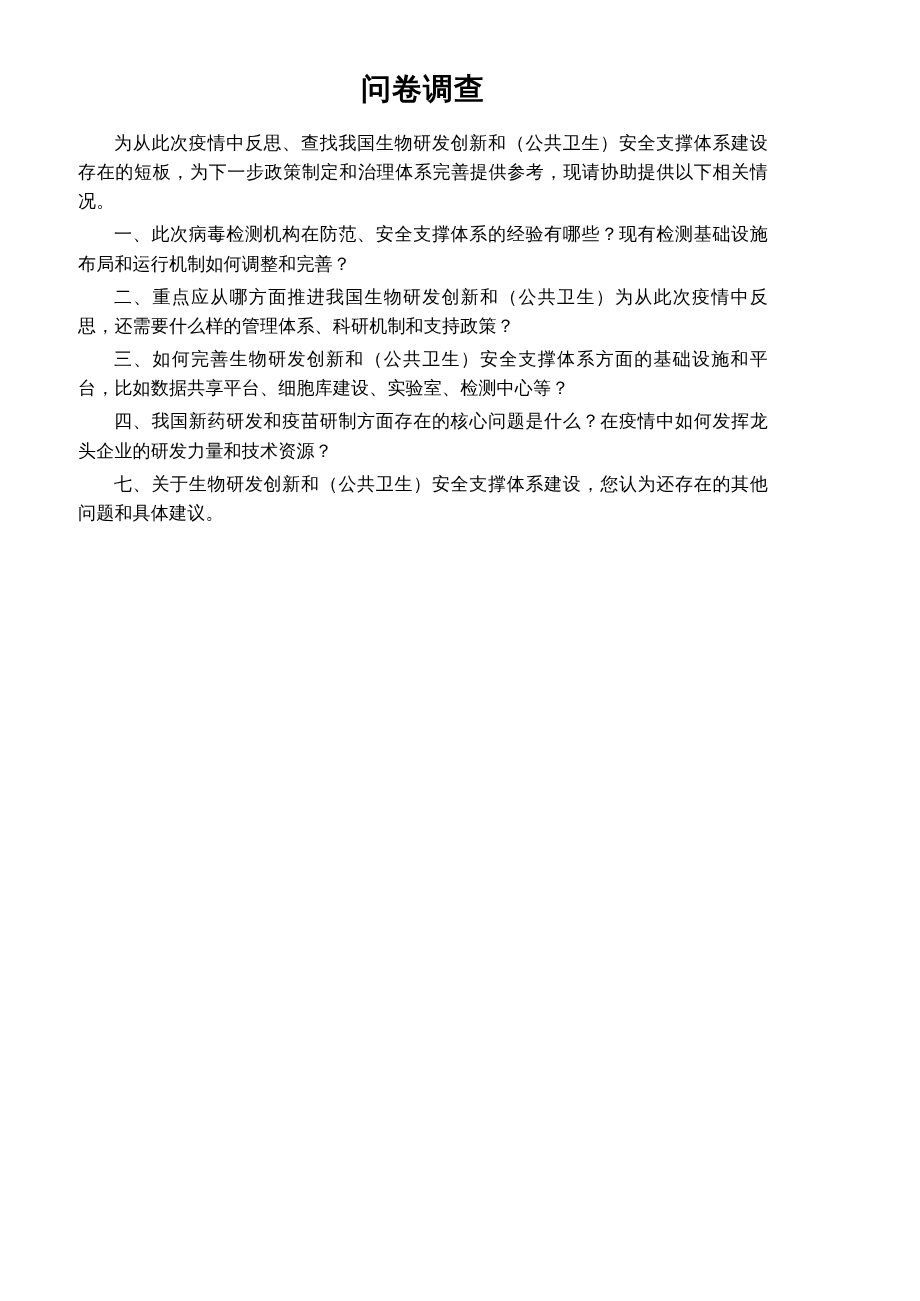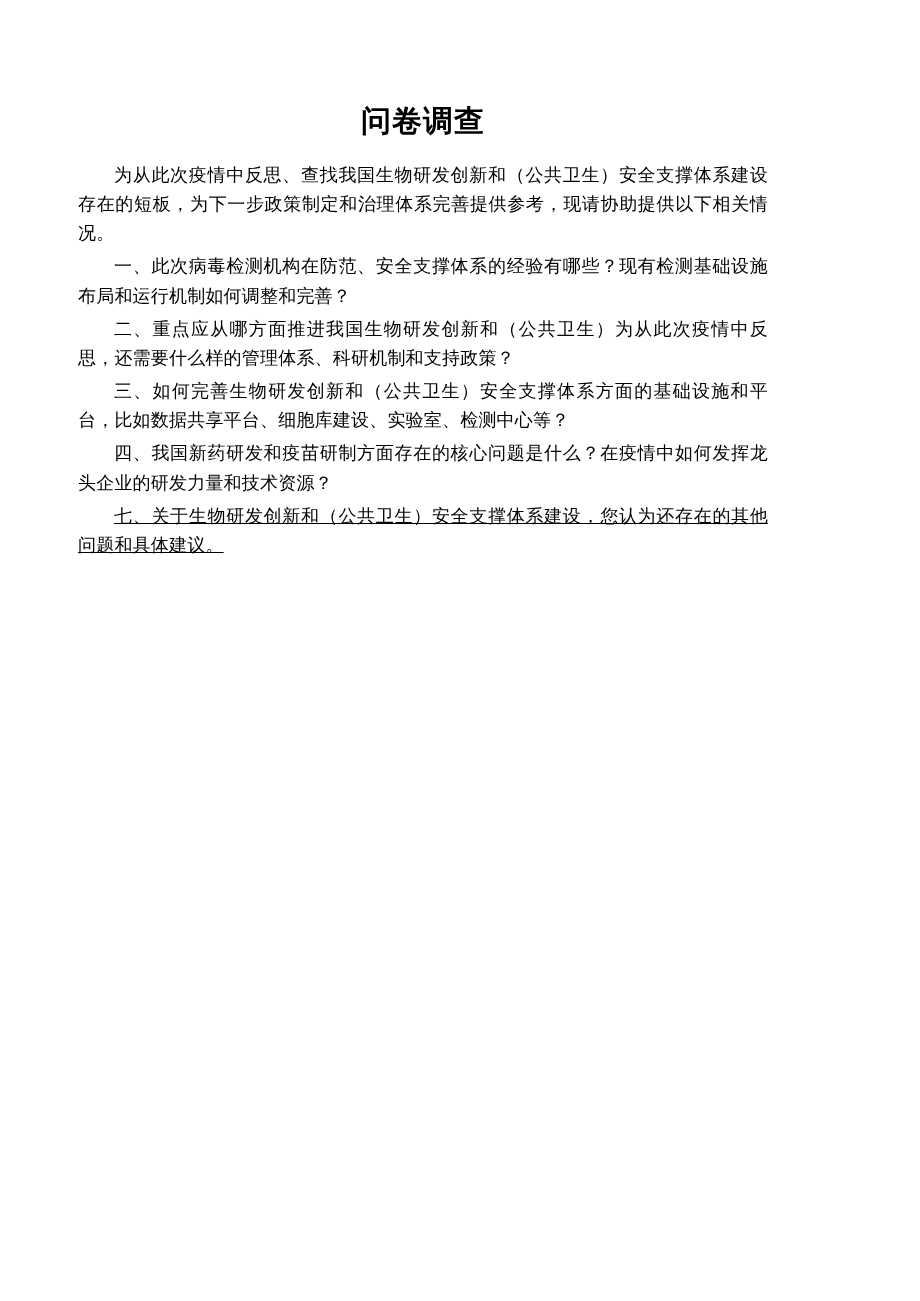--- a/index.html
+++ b/index.html
@@ -12,42 +12,41 @@
     height: 1301px;
     font-family: "DejaVu Sans", "Liberation Sans", sans-serif;
     color: #000000;
     overflow: hidden;
   }
   .page {
     position: relative;
     width: 846px;
     height: 1301px;
     box-sizing: border-box;
-    padding: 100px 78px 0 78px;
+    padding: 68px 78px 0 78px;
   }
   .doc-title {
     text-align: center;
     font-size: 30px;
     font-weight: bold;
     letter-spacing: 1px;
     line-height: 1.4;
     margin: 0 0 18px 0;
   }
   .para {
     font-size: 18px;
     line-height: 1.62;
     text-align: justify;
     text-justify: inter-ideograph;
     margin: 0 0 4px 0;
     text-indent: 2em;
     letter-spacing: 0.2px;
   }
   .para:last-child {
     margin-bottom: 0;
-    text-decoration: underline;
   }
 </style>
 </head>
 <body>
 
 <div class="page">
 
   <h1 class="doc-title">问卷调查</h1>
 
   <p class="para">为从此次疫情中反思、查找我国生物研发创新和（公共卫生）安全支撑体系建设存在的短板，为下一步政策制定和治理体系完善提供参考，现请协助提供以下相关情况。</p>

